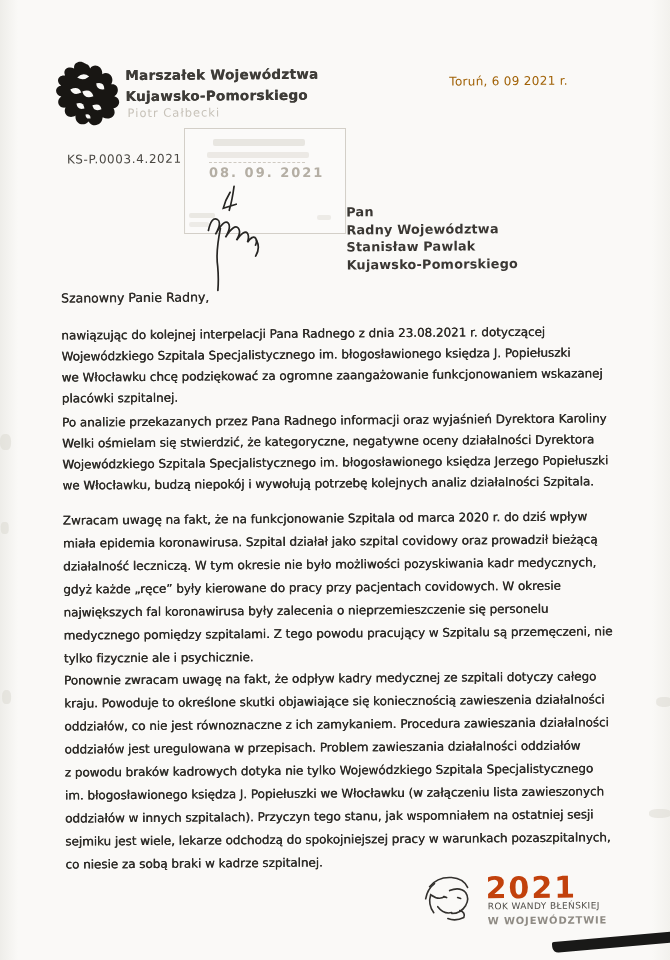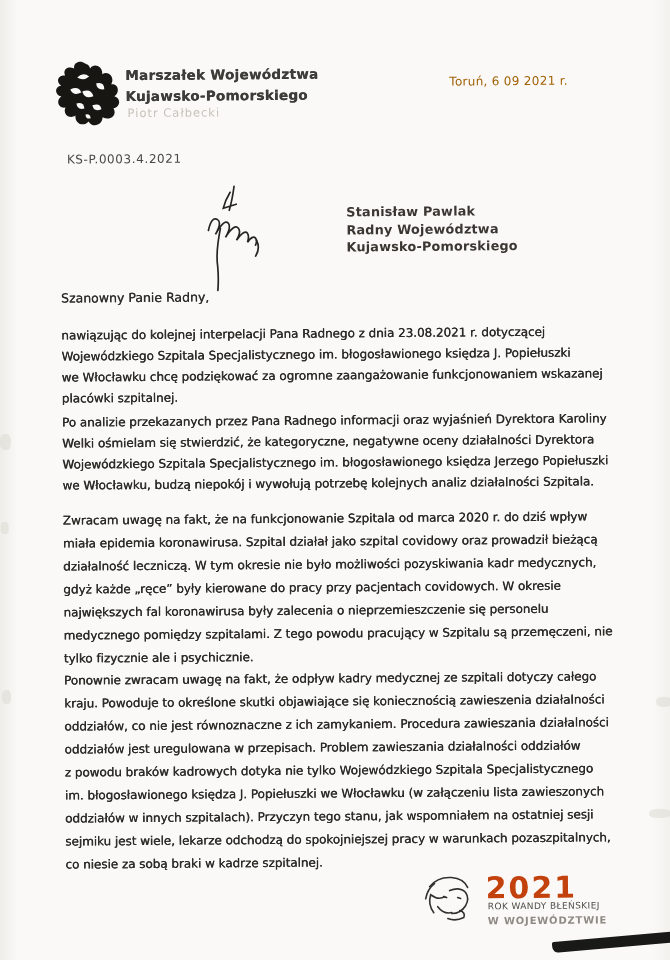--- a/index.html
+++ b/index.html
@@ -62,33 +62,43 @@
 
   <div class="abs office">
     <div>Marszałek Województwa</div>
     <div>Kujawsko-Pomorskiego</div>
   </div>
   <div class="abs official">Piotr Całbecki</div>
 
   <div class="abs place-date">Toruń, 6 09 2021 r.</div>
   <div class="abs refnum">KS-P.0003.4.2021</div>
 
+  <div class="abs stamp">
+    <div class="bar" style="left:28px;top:10px;width:92px;height:7px;opacity:.55"></div>
+    <div class="bar" style="left:22px;top:23px;width:102px;height:6px;opacity:.45"></div>
+    <div class="dash" style="left:24px;top:33px;width:96px;"></div>
+    <div class="stamp-date">08. 09. 2021</div>
+    <div class="bar" style="left:4px;top:84px;width:26px;height:5px;opacity:.5"></div>
+    <div class="bar" style="left:4px;top:93px;width:20px;height:5px;opacity:.4"></div>
+    <div class="bar" style="left:132px;top:86px;width:14px;height:5px;opacity:.4"></div>
+  </div>
 
   <svg class="abs sig-svg" width="150" height="120" viewBox="0 0 150 120" aria-hidden="true">
     <g fill="none" stroke="#262523" stroke-width="1.7" stroke-linecap="round">
       <path d="M56,14 q-5,8 -7,16 l13,-4 M60,8 q-2,14 -5,24"></path>
       <path d="M34,52 q3,-14 9,-11 q5,3 -2,15 q9,-16 13,-11 q3,4 -3,14 q9,-14 13,-9 q3,4 -2,12 q8,-11 11,-7 q2,3 0,9 q5,-7 8,-4 q2,3 0,7"></path>
       <path d="M46,50 q-5,24 -3,38 q1,12 0,24"></path>
       <path d="M82,62 q4,8 -1,16"></path>
     </g>
   </svg>
 
   <div class="abs recipient">
+    <div>Pan</div>
+    <div>Radny Województwa</div>
     <div>Stanisław Pawlak</div>
-    <div>Radny Województwa</div>
     <div>Kujawsko-Pomorskiego</div>
   </div>
 
   <div class="abs salutation">Szanowny Panie Radny,</div>
 
   <div class="para" style="top:327px">
       <div class="line">nawiązując do kolejnej interpelacji Pana Radnego z dnia 23.08.2021 r. dotyczącej</div>
       <div class="line">Wojewódzkiego Szpitala Specjalistycznego im. błogosławionego księdza J. Popiełuszki</div>
       <div class="line">we Włocławku chcę podziękować za ogromne zaangażowanie funkcjonowaniem wskazanej</div>
       <div class="line">placówki szpitalnej.</div>

